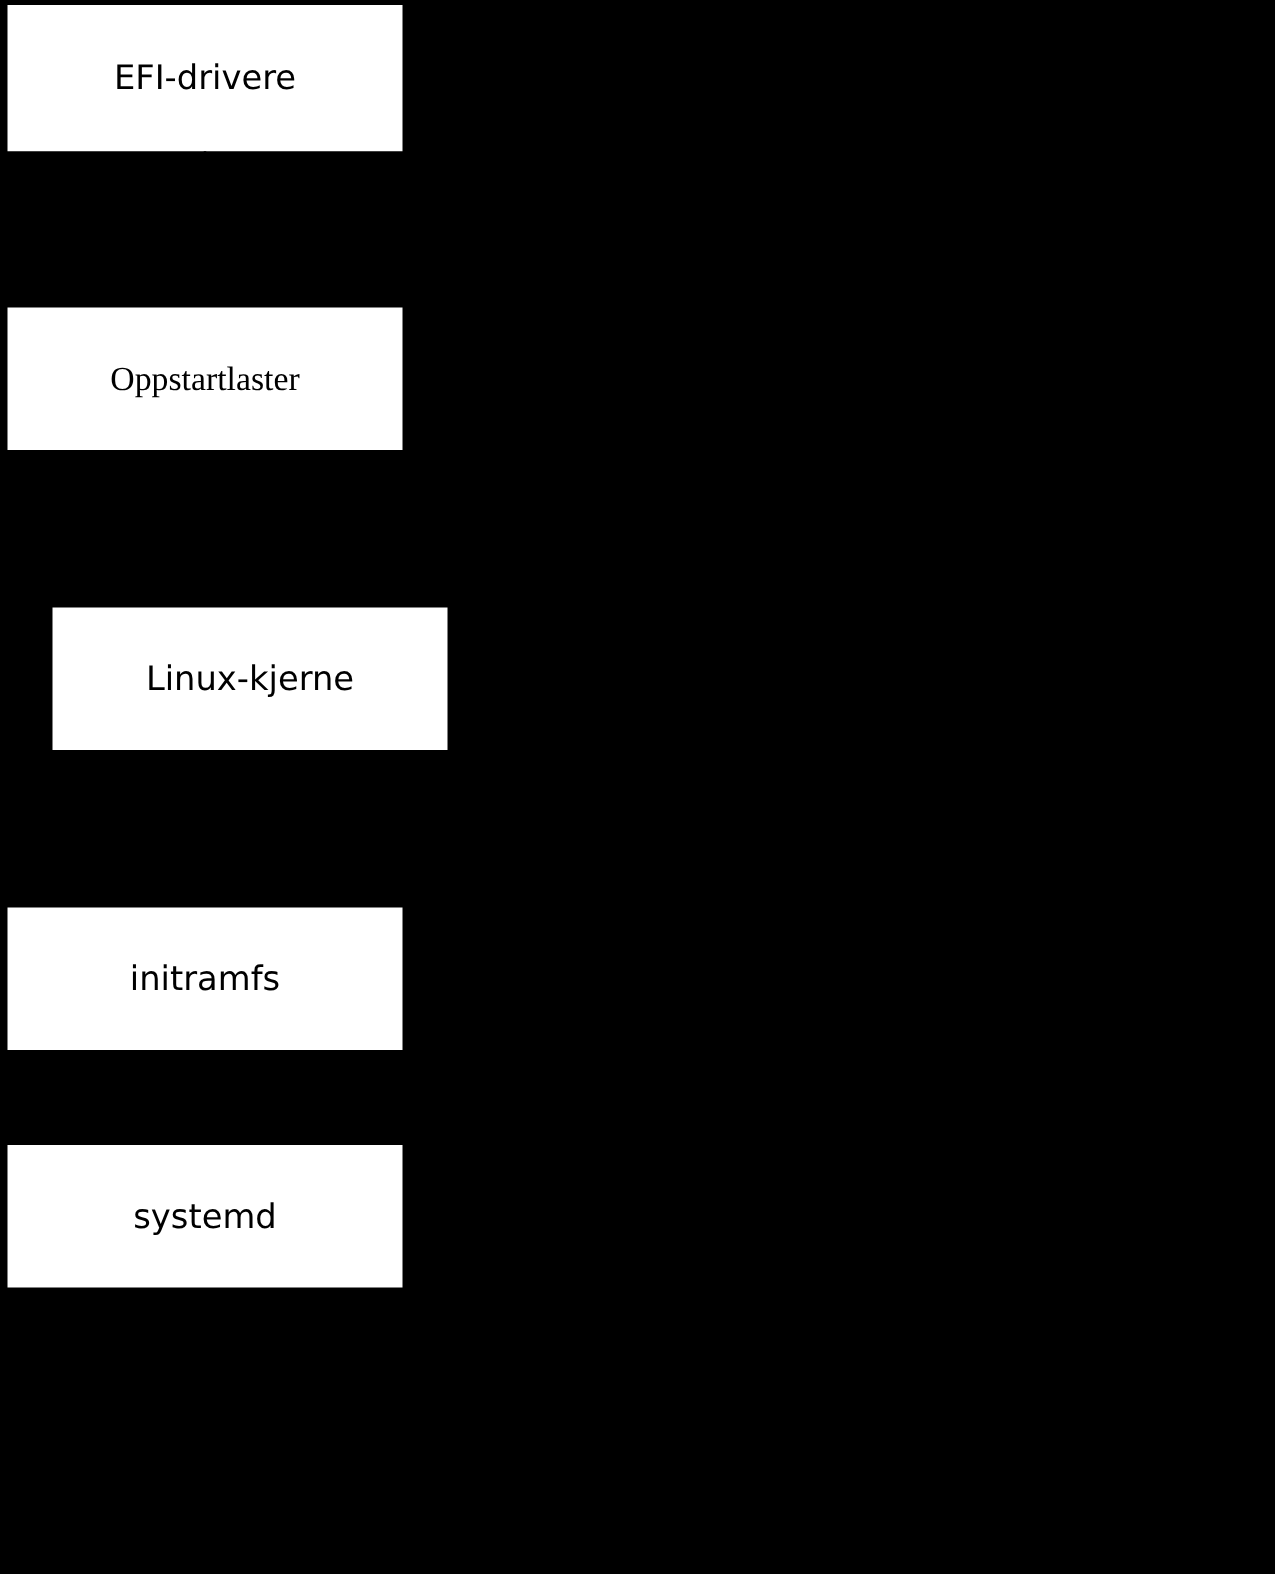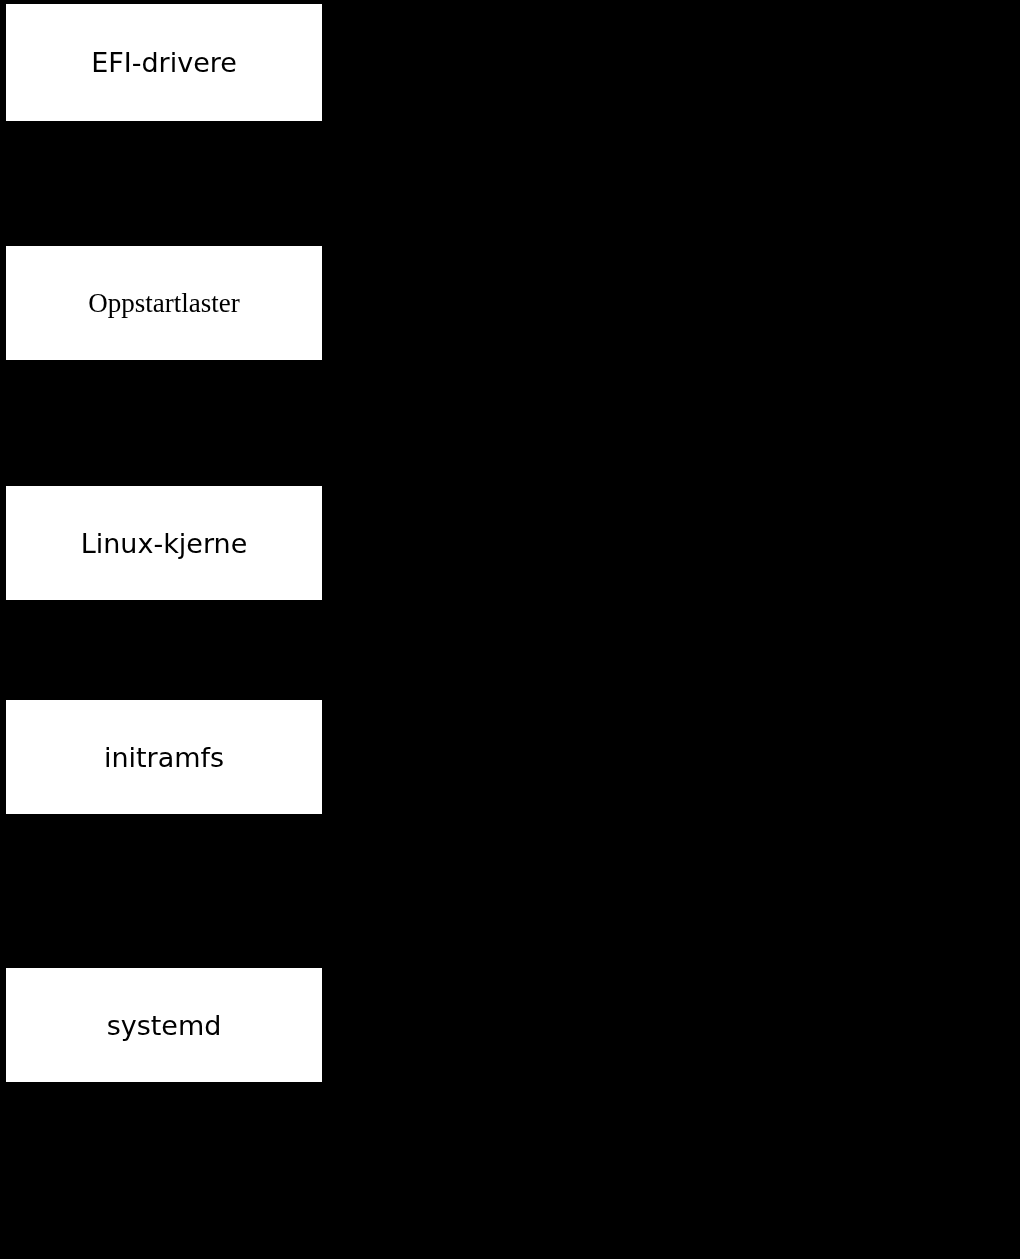--- a/index.html
+++ b/index.html
@@ -26,23 +26,23 @@
       color: #000000;
       display: flex;
       align-items: center;
       justify-content: center;
       font-size: 27px;
       text-align: center;
     }
 
     .node-1 { top: 4px;   height: 117px; }
     .node-2 { top: 246px; height: 114px; font-family: Liberation Serif, serif; }
-    .node-3 { top: 486px; height: 114px; }
-    .node-4 { top: 700px; height: 114px; }
-    .node-5 { top: 968px; height: 114px; }
+    .node-3 { top: 486px; height: 114px; margin-left: 36px; }
+    .node-4 { top: 726px; height: 114px; }
+    .node-5 { top: 916px; height: 114px; }
 
     .connector {
       position: absolute;
       left: 163px;
       width: 2px;
       background: #000000; 
     }
 
     .conn-1 { top: 121px; height: 125px; }
     .conn-2 { top: 360px; height: 126px; }

